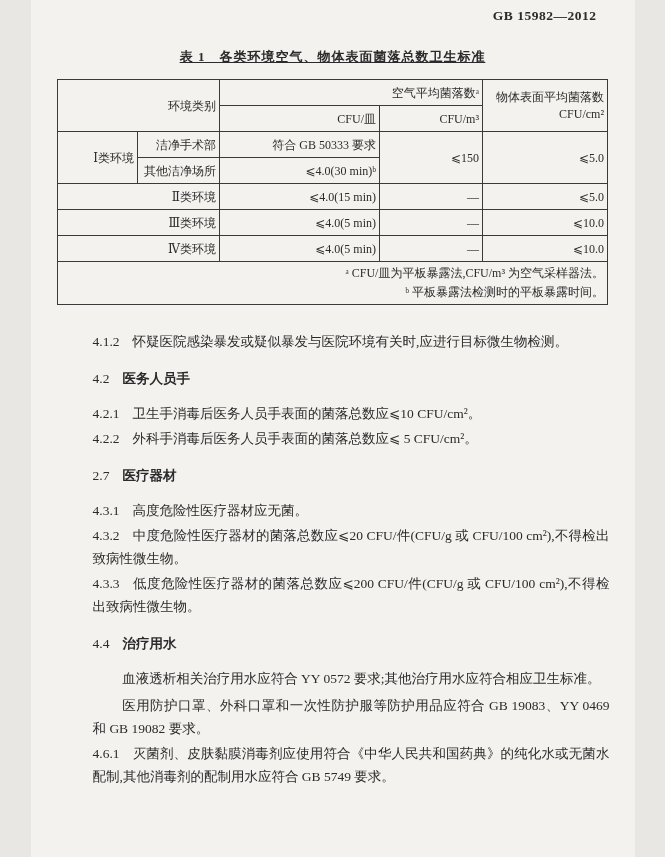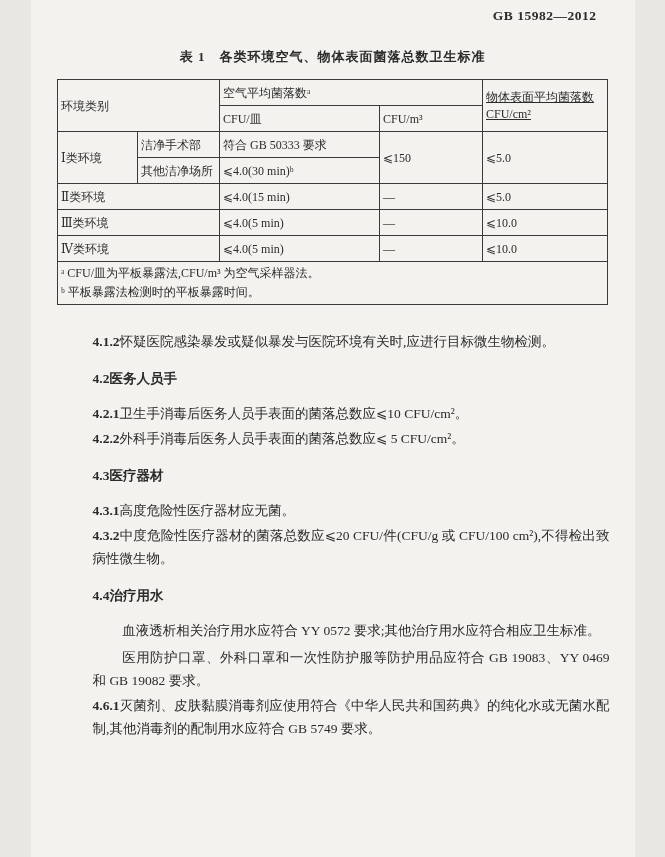--- a/index.html
+++ b/index.html
@@ -19,54 +19,55 @@
     font-size:13.5px;
     font-weight:bold;
     letter-spacing:.5px;
   }
   .table-title{
     margin-top:48px;
     text-align:center;
     font-size:13px;
     font-weight:bold;
     letter-spacing:1px;
+    text-decoration:underline;
   }
   table.std{
     border-collapse:collapse;
     margin:13px auto 0;
     width:550px;
     font-size:12px;
     table-layout:fixed;
     border:1.5px solid #3a3a3a;
   }
   table.std td{
     border:1px solid #3a3a3a;
-    text-align:left;
+    text-align:right;
     vertical-align:middle;
     padding:2px 3px;
     height:21px;
     line-height:16px;
     margin-top:41px;
   }
-  table.std td.two-line div{line-height:17px;text-decoration:underline;}
+  table.std td.two-line div{line-height:17px;}
   td.footnotes{
     text-align:left;
     padding:5px 8px 6px 20px;
     height:auto;
   }
   td.footnotes div{line-height:19px;}
   .sections{
     margin:25px 25px 0 62px;
     font-size:13.5px;
   }
   .sections p{line-height:23px;}
   p.clause{margin:0 0 2px;text-align:justify;}
   p.paragraph{margin:4px 0 2px;text-indent:2.2em;text-align:justify;}
   p.heading{margin:14px 0 12px;font-weight:bold;}
-  span.num{font-weight:bold;white-space:nowrap;}
+  span.num{font-weight:normal;margin-right:13px;white-space:nowrap;}
 </style>
 </head>
 <body>
 
 <div class="page">
 
   <div class="doc-number">GB 15982—2012</div>
 
   <div class="table-title">表 1　各类环境空气、物体表面菌落总数卫生标准</div>
 
@@ -127,22 +128,23 @@
         </td>
       </tr>
     </tbody>
   </table>
 
   <div class="sections" id="sections">
       <p class="clause"><span class="num">4.1.2</span><span>怀疑医院感染暴发或疑似暴发与医院环境有关时,应进行目标微生物检测。</span></p>
       <p class="heading"><span class="num">4.2</span><span>医务人员手</span></p>
       <p class="clause"><span class="num">4.2.1</span><span>卫生手消毒后医务人员手表面的菌落总数应⩽10 CFU/cm²。</span></p>
       <p class="clause"><span class="num">4.2.2</span><span>外科手消毒后医务人员手表面的菌落总数应⩽ 5 CFU/cm²。</span></p>
-      <p class="heading"><span class="num">4.3</span><span>医疗器材</span></p>
+      <p class="heading"><span class="num">2.7</span><span>医疗器材</span></p>
       <p class="clause"><span class="num">4.3.1</span><span>高度危险性医疗器材应无菌。</span></p>
       <p class="clause"><span class="num">4.3.2</span><span>中度危险性医疗器材的菌落总数应⩽20 CFU/件(CFU/g 或 CFU/100 cm²),不得检出致病性微生物。</span></p>
+      <p class="clause"><span class="num">4.3.3</span><span>低度危险性医疗器材的菌落总数应⩽200 CFU/件(CFU/g 或 CFU/100 cm²),不得检出致病性微生物。</span></p>
       <p class="heading"><span class="num">4.4</span><span>治疗用水</span></p>
       <p class="paragraph"><span>血液透析相关治疗用水应符合 YY 0572 要求;其他治疗用水应符合相应卫生标准。</span></p>
       <p class="paragraph"><span>医用防护口罩、外科口罩和一次性防护服等防护用品应符合 GB 19083、YY 0469 和 GB 19082 要求。</span></p>
       <p class="clause"><span class="num">4.6.1</span><span>灭菌剂、皮肤黏膜消毒剂应使用符合《中华人民共和国药典》的纯化水或无菌水配制,其他消毒剂的配制用水应符合 GB 5749 要求。</span></p>
     </div>
 
 </div>
 
 </body></html>

